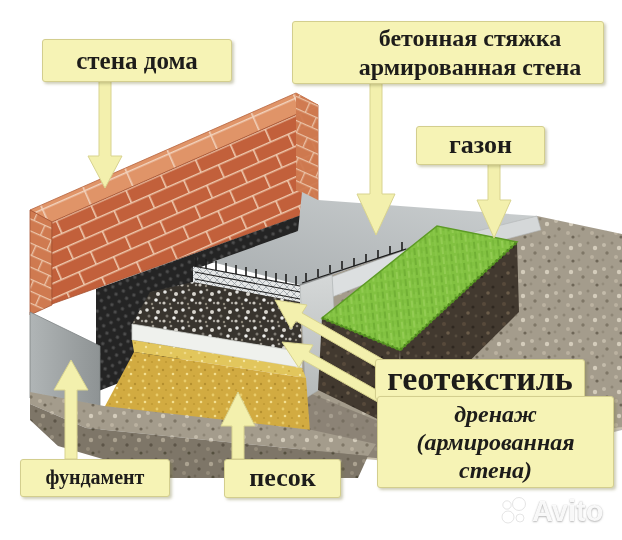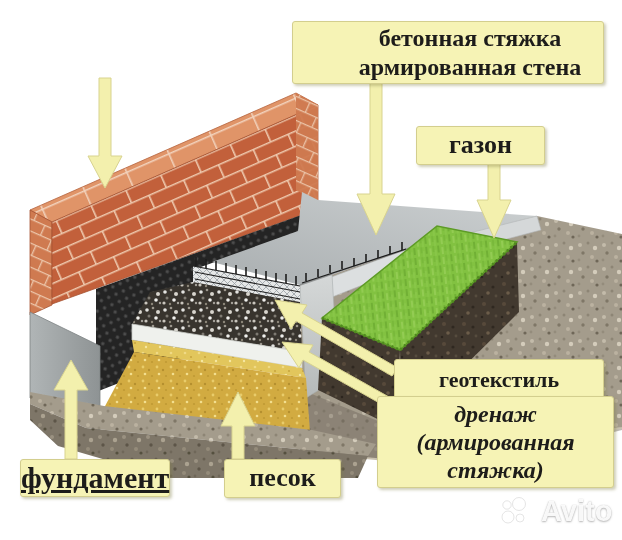--- a/index.html
+++ b/index.html
@@ -4,21 +4,21 @@
 <style>
   html,body{margin:0;padding:0;background:#ffffff;}
   .stage{position:relative;width:622px;height:540px;background:#ffffff;overflow:hidden;
          font-family:"Liberation Serif",serif;}
   .scene{position:absolute;left:0;top:0;}
   .lbl{position:absolute;background:#f6f3b5;border:1px solid #d3ce8e;border-radius:3px;
        box-shadow:2px 2px 3px rgba(130,125,70,.38);color:#1d1c1a;font-weight:bold;
        text-align:center;display:flex;flex-direction:column;justify-content:center;
        line-height:1.18;z-index:5;}
   .lbl span{display:block;}
-  .watermark{position:absolute;left:499px;top:495px;display:flex;align-items:center;gap:12px;
+  .watermark{position:absolute;left:499px;top:495px;display:flex;align-items:center;gap:3px;
        z-index:9;pointer-events:none;}
   .watermark .wm-text{font-family:"Liberation Sans",sans-serif;font-weight:bold;font-size:29px;
        color:rgba(255,255,255,.92);text-shadow:0 1px 2px rgba(120,120,120,.5), 0 0 1px rgba(110,110,110,.4);}
 </style>
 </head>
 <body>
 
 <div class="stage">
 
 <svg class="scene" width="622" height="540" viewBox="0 0 622 540">
@@ -174,45 +174,48 @@
     <path d="M99,78 L111,78 L111,156 L122,156 L105,188 L88,156 L99,156 Z"></path>
     <path d="M370,80 L382,80 L382,194 L395,194 L376,235 L357,194 L370,194 Z"></path>
     <path d="M488,160 L500,160 L500,200 L511,200 L494,238 L477,200 L488,200 Z"></path>
     <path d="M275,300 L307,305 L302,313 L398,368 L392,376 L296,321 L291,329 Z"></path>
     <path d="M282,342 L313,345 L309,352 L437,424 L431,432 L303,360 L299,368 Z"></path>
     <path d="M232,459 L232,426 L221,426 L238,392 L255,426 L244,426 L244,459 Z"></path>
     <path d="M65,459 L65,390 L54,390 L71,360 L88,390 L77,390 L77,459 Z"></path>
   </g>
 </svg>
 
+<div class="lbl" style="left:42px;top:39px;width:188px;height:41px;font-size:25px;">
+  <span>стена дома</span>
+</div>
 
 <div class="lbl" style="left:292px;top:21px;width:266px;height:61px;font-size:24px;padding-left:44px;">
   <span>бетонная стяжка</span>
   <span>армированная стена</span>
 </div>
 
 <div class="lbl" style="left:416px;top:126px;width:127px;height:37px;font-size:26px;justify-content:center;">
   <span>газон</span>
 </div>
 
-<div class="lbl" style="left:394px;top:359px;width:208px;height:39px;font-size:22px;">
+<div class="lbl" style="left:375px;top:359px;width:208px;height:39px;font-size:34px;">
   <span>геотекстиль</span>
 </div>
 
 <div class="lbl" style="left:377px;top:396px;width:235px;height:90px;font-size:24px;font-style:italic;">
   <span>дренаж</span>
   <span>(армированная</span>
-  <span>стяжка)</span>
+  <span>стена)</span>
 </div>
 
 <div class="lbl" style="left:188px;top:459px;width:115px;height:37px;font-size:26px;margin-left:36px;">
   <span>песок</span>
 </div>
 
-<div class="lbl" style="left:20px;top:459px;width:148px;height:36px;font-size:30px;text-decoration:underline;">
+<div class="lbl" style="left:20px;top:459px;width:148px;height:36px;font-size:20px;">
   <span>фундамент</span>
 </div>
 
 <div class="watermark">
   <svg width="30" height="32" viewBox="0 0 30 32">
     <g fill="rgba(255,255,255,0.92)" stroke="rgba(130,130,130,0.35)" stroke-width="0.6">
       <circle cx="8" cy="9" r="4.2"></circle>
       <circle cx="20" cy="8" r="6.5"></circle>
       <circle cx="9" cy="21" r="6"></circle>
       <circle cx="21" cy="22" r="4"></circle>

